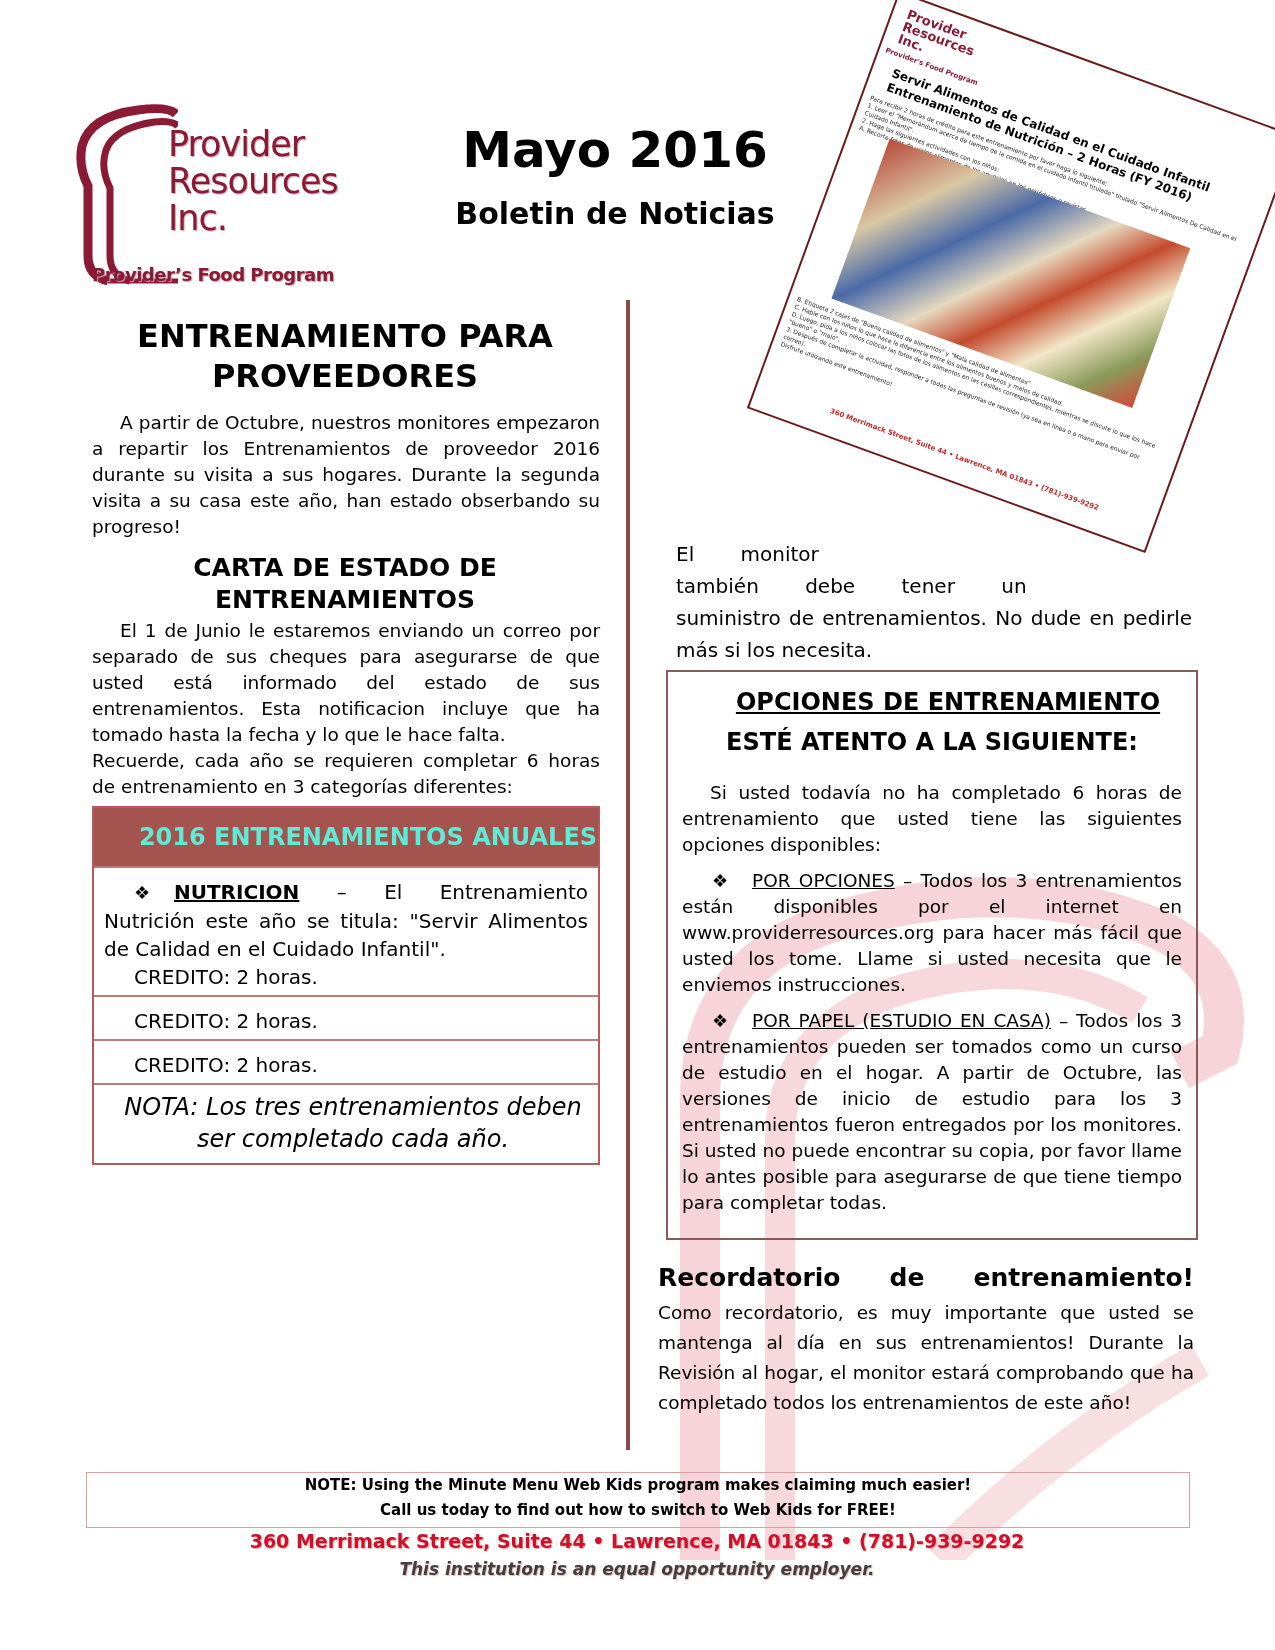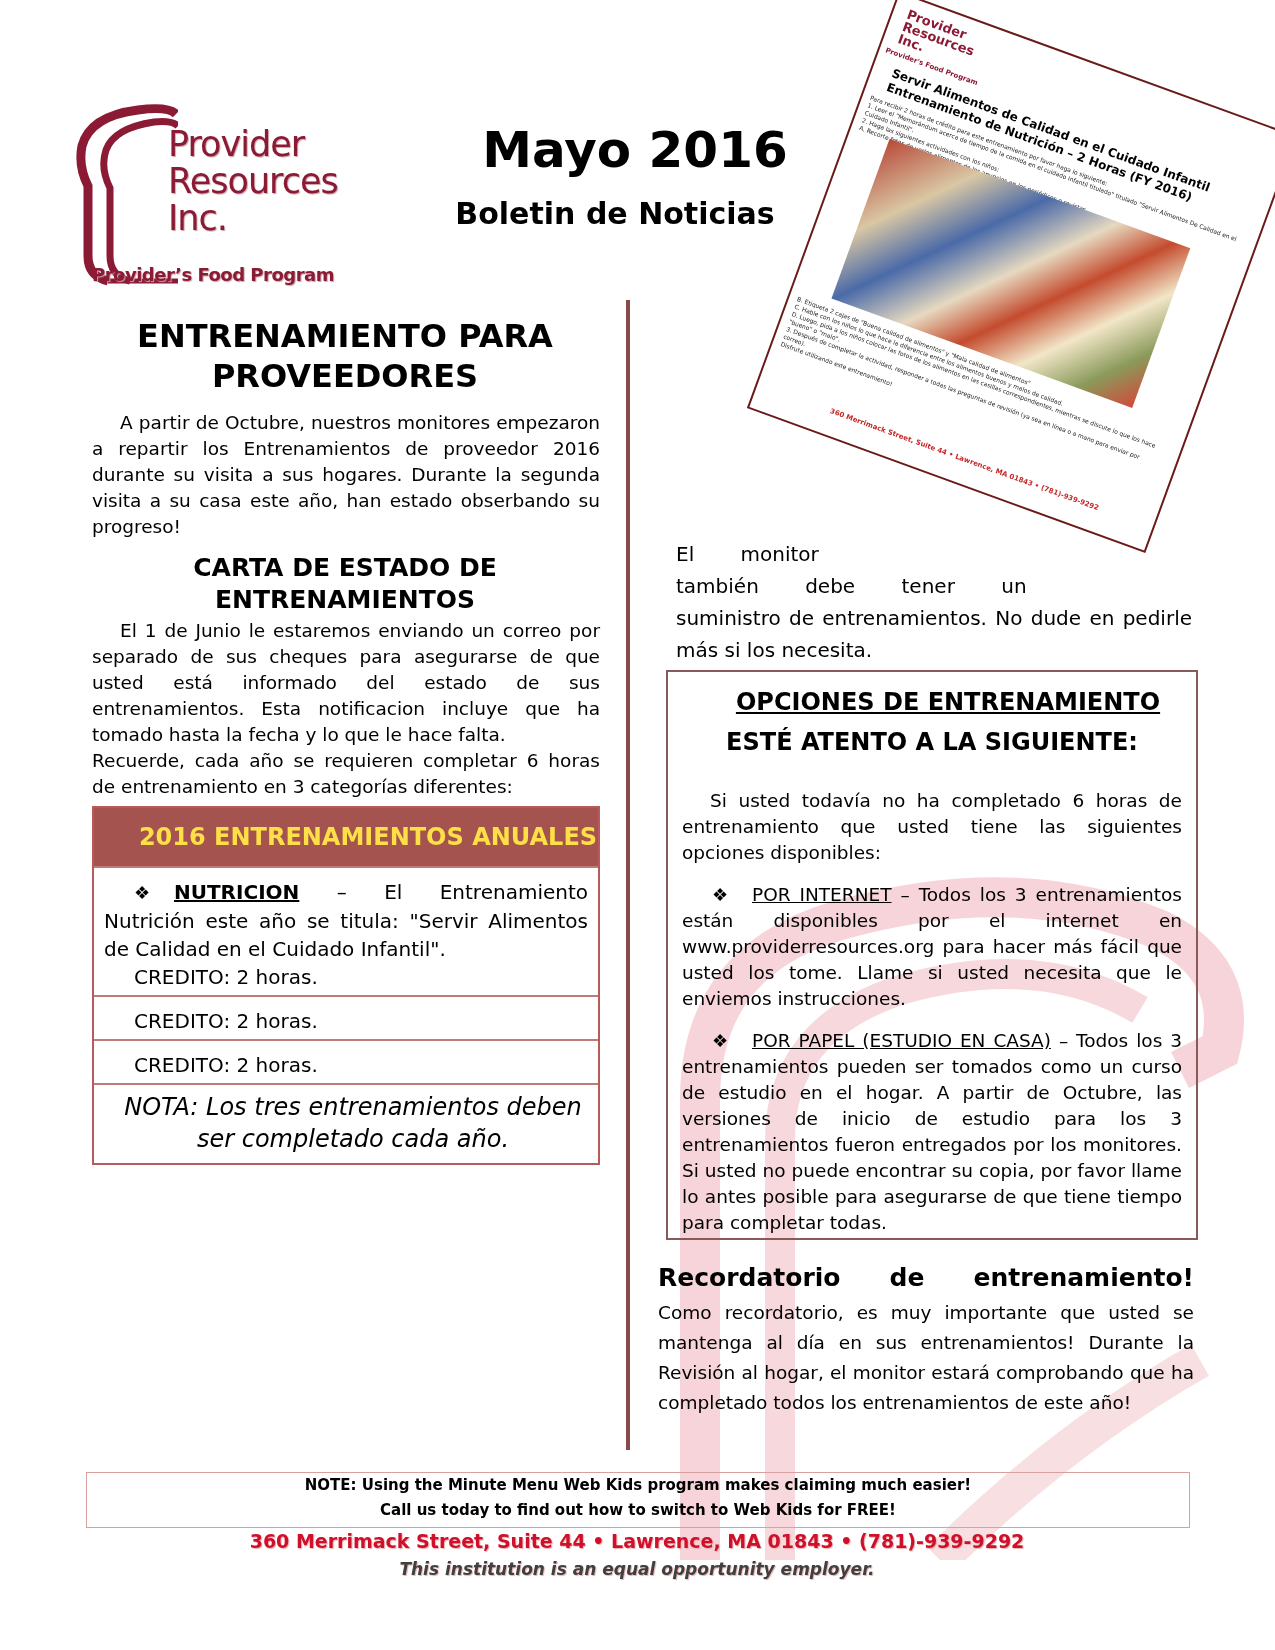--- a/index.html
+++ b/index.html
@@ -2,53 +2,53 @@
 <html><head>
   <meta charset="utf-8">
   <style>
     html, body { margin:0; padding:0; }
     body { width:1275px; height:1650px; position:relative; background:#ffffff; overflow:hidden; font-family:"DejaVu Sans", sans-serif; color:#000; }
     .abs { position:absolute; }
     .watermark { position:absolute; left:640px; top:840px; width:620px; height:720px; pointer-events:none; }
     .logo { left:68px; top:96px; width:320px; height:200px; }
     .logo-name { position:absolute; left:100px; top:30px; font-family:"DejaVu Sans", sans-serif; font-size:35px; line-height:37px; color:#8b1a35; letter-spacing:-1px; text-shadow:1px 1px 1px #c9a0a8; }
     .logo-tag { position:absolute; left:24px; top:168px; font-family:"DejaVu Sans", sans-serif; font-weight:bold; font-size:18px; color:#8b1a35; white-space:nowrap; letter-spacing:-0.5px; text-shadow:1px 1px 1px #c9a0a8; }
-    .title { left:420px; top:122px; width:430px; text-align:center; font-weight:bold; font-size:50px; line-height:56px; }
+    .title { left:400px; top:122px; width:430px; text-align:center; font-weight:bold; font-size:50px; line-height:56px; }
     .subtitle { left:400px; top:196px; width:430px; text-align:center; font-weight:bold; font-size:30px; line-height:36px; }
     .flyer { left:810px; top:50px; width:420px; height:440px; transform:rotate(20deg); transform-origin:50% 50%; border:2px solid #6b1a1a; background:#fff; }
     .flyer .f-logo { position:absolute; left:14px; top:10px; font-size:13px; color:#8b1a35; line-height:13px; font-weight:bold; }
     .flyer .f-tag { position:absolute; left:6px; top:54px; font-size:7px; color:#8b1a35; font-weight:bold; }
     .flyer .f-title { position:absolute; left:20px; top:70px; width:390px; font-weight:bold; font-size:12px; line-height:15px; }
     .flyer .f-body { position:absolute; left:8px; top:104px; width:400px; font-size:6px; line-height:8px; color:#222; }
     .flyer .f-photo { position:absolute; left:40px; top:140px; width:320px; height:170px; background:linear-gradient(135deg,#b84a3a 0%,#d9c7a4 20%,#4a6aa8 35%,#e6d9c0 50%,#c44b2e 62%,#f2e6c8 75%,#8a9a5a 88%,#d24a3a 100%); }
     .flyer .f-body2 { position:absolute; left:8px; top:318px; width:400px; font-size:6px; line-height:8px; color:#222; }
     .flyer .f-addr { position:absolute; left:60px; top:412px; width:320px; text-align:center; font-size:7px; color:#c62828; font-weight:bold; }
     .divider { left:626px; top:300px; width:4px; height:1150px; background:#8a4a4a; }
     .h1 { left:90px; top:316px; width:510px; text-align:center; font-weight:bold; font-size:32px; line-height:40px; }
     .para { font-size:18.5px; line-height:26px; text-align:justify; }
     .p1 { left:92px; top:410px; width:508px; }
     .h2 { left:90px; top:552px; width:510px; text-align:center; font-weight:bold; font-size:25px; line-height:32px; }
     .p2 { left:92px; top:618px; width:508px; }
     .indent { text-indent:28px; }
     .annual { left:92px; top:806px; width:504px; border:2px solid #b75a5a; background:#fff; }
-    .annual-head { background:#a5534f; color:#fde047; font-weight:bold; font-size:24px; line-height:58px; text-align:center;padding-left:44px; }
+    .annual-head { background:#a5534f; color:#5eead4; font-weight:bold; font-size:24px; line-height:58px; text-align:center;padding-left:44px; }
     .annual-item { border-top:2px solid #c07a7a; padding:10px 10px 4px 10px; font-size:20px; line-height:28px; text-align:justify; }
     .annual-item .k { font-weight:bold; text-decoration:underline; }
     .annual-item .credit { padding-left:30px; text-align:left; }
     .annual-note { border-top:2px solid #c07a7a; padding:6px 10px 8px 24px; font-style:italic; font-size:24px; line-height:32px; text-align:center; }
     .bullet { display:inline-block; width:40px; padding-left:30px; font-size:18px; }
     .monitor { left:676px; top:538px; width:516px; font-size:20px; line-height:32px; }
     .monitor .l1 { word-spacing:40px; }
     .monitor .l2 { word-spacing:40px; }
     .options { left:666px; top:670px; width:528px; height:566px; border:2px solid #8a5a5a; background:transparent; }
     .opt-h1 { position:absolute; left:16px; top:16px; width:100%; text-align:center; font-weight:bold; font-size:24px; text-decoration:underline; }
     .opt-h2 { position:absolute; left:0; top:56px; width:100%; text-align:center; font-weight:bold; font-size:24px; }
     .opt-body { position:absolute; left:14px; top:100px; width:500px; font-size:18.5px; line-height:26px; text-align:justify; }
     .opt-body .k { text-decoration:underline; }
-    .opt-body p { margin:16px 0 10px 0; }
+    .opt-body p { margin:8px 0 10px 0; }
     .rem-h { left:658px; top:1262px; width:536px; font-weight:bold; font-size:25px; line-height:32px; text-align:justify; text-align-last:justify; }
     .rem-p { left:658px; top:1298px; width:536px; font-size:18.5px; line-height:30px; text-align:justify; }
     .notebox { left:86px; top:1472px; width:1102px; height:54px; border:1px solid #d9a0a0; text-align:center; font-weight:bold; font-size:15px; line-height:25px; }
     .addr { left:86px; top:1526px; width:1102px; text-align:center; color:#d0102a; font-weight:bold; font-size:19px; line-height:30px; text-shadow:1px 1px 1px #e9b0b0; }
     .eoe { left:86px; top:1556px; width:1102px; text-align:center; color:#404040; font-weight:bold; font-style:italic; font-size:17px; line-height:26px; text-shadow:1px 1px 1px #e9b0b0; }
   </style>
 </head>
 <body>
 
 <svg class="watermark" viewBox="0 0 620 720">
@@ -131,21 +131,21 @@
   <div class="l1">El monitor</div>
   <div class="l2">también debe tener un</div>
   <div style="text-align:justify">suministro de entrenamientos. No dude en pedirle más si los necesita.</div>
 </div>
 
 <div class="abs options">
   <div class="opt-h1">OPCIONES DE ENTRENAMIENTO</div>
   <div class="opt-h2">ESTÉ ATENTO A LA SIGUIENTE:</div>
   <div class="opt-body">
     <p style="text-indent:28px">Si usted todavía no ha completado 6 horas de entrenamiento que usted tiene las siguientes opciones disponibles:</p>
-    <p><span class="bullet">❖</span><span class="k">POR INTERNET</span><span> – Todos los 3 entrenamientos están disponibles por el internet en www.providerresources.org para hacer más fácil que usted los tome. Llame si usted necesita que le enviemos instrucciones.</span></p>
+    <p><span class="bullet">❖</span><span class="k">POR OPCIONES</span><span> – Todos los 3 entrenamientos están disponibles por el internet en www.providerresources.org para hacer más fácil que usted los tome. Llame si usted necesita que le enviemos instrucciones.</span></p>
     <p><span class="bullet">❖</span><span class="k">POR PAPEL (ESTUDIO EN CASA)</span><span> – Todos los 3 entrenamientos pueden ser tomados como un curso de estudio en el hogar. A partir de Octubre, las versiones de inicio de estudio para los 3 entrenamientos fueron entregados por los monitores. Si usted no puede encontrar su copia, por favor llame lo antes posible para asegurarse de que tiene tiempo para completar todas.</span></p>
   </div>
 </div>
 
 <div class="abs rem-h">Recordatorio de entrenamiento!</div>
 <div class="abs rem-p">Como recordatorio, es muy importante que usted se mantenga al día en sus entrenamientos! Durante la Revisión al hogar, el monitor estará comprobando que ha completado todos los entrenamientos de este año!</div>
 
 <div class="abs notebox">
   <div>NOTE: Using the Minute Menu Web Kids program makes claiming much easier!</div>
   <div>Call us today to find out how to switch to Web Kids for FREE!</div>

